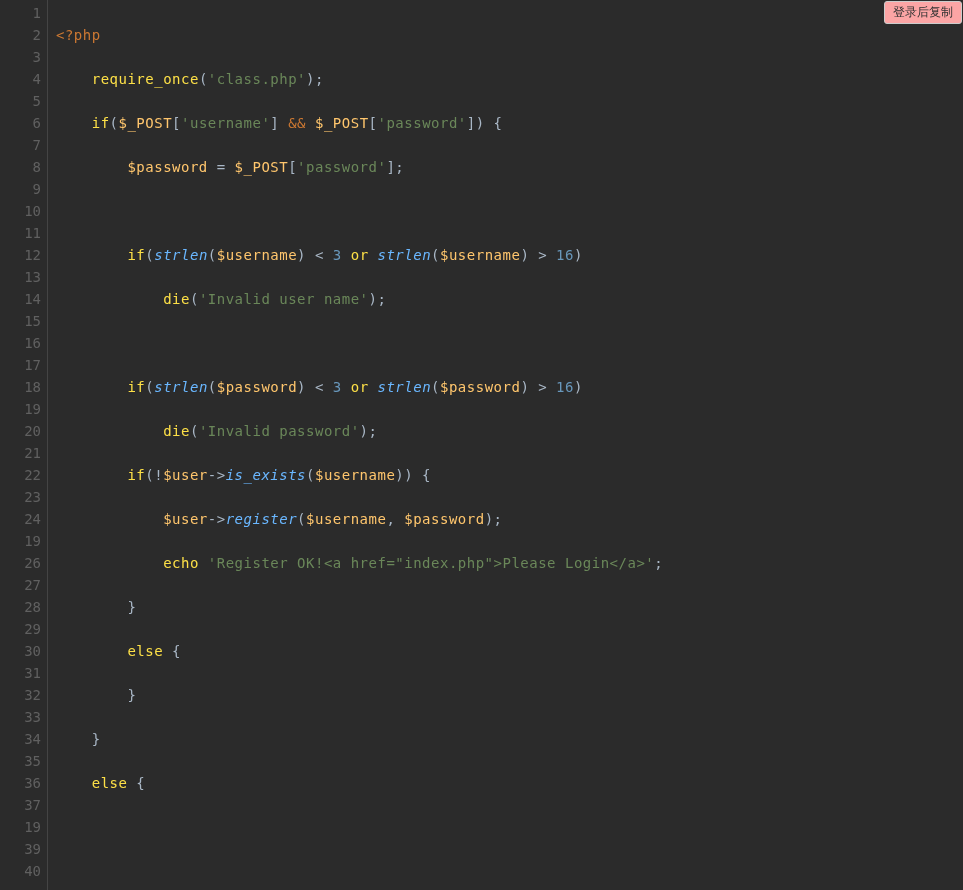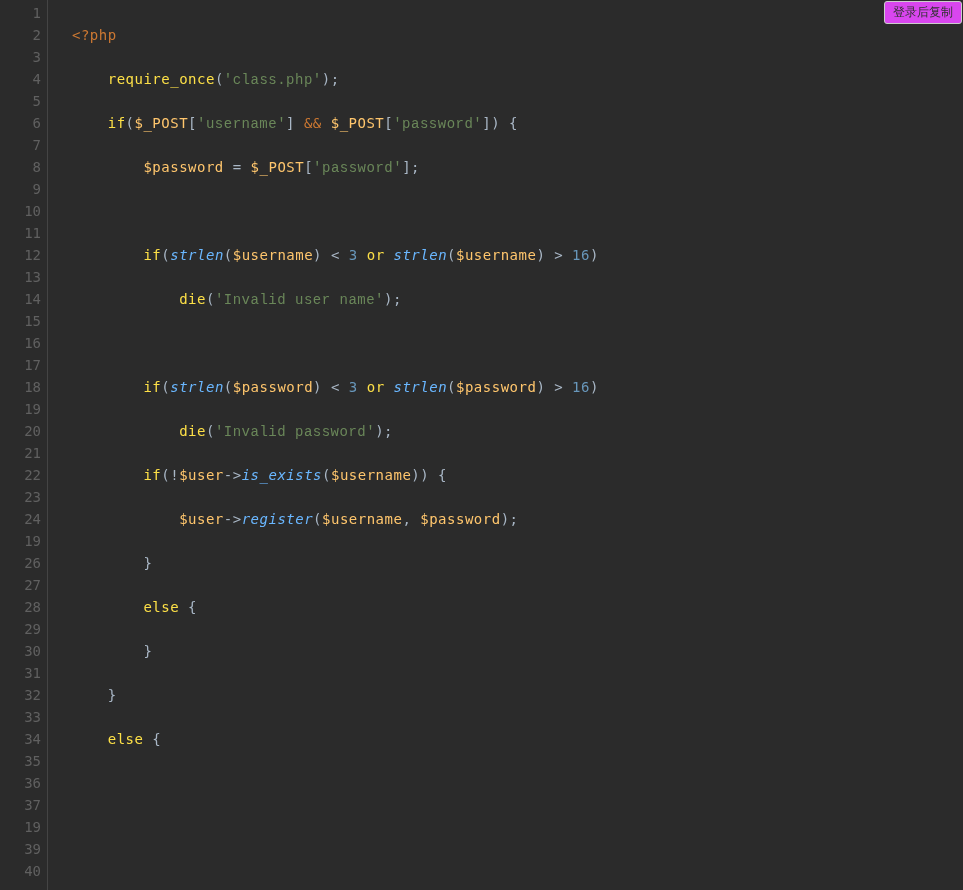--- a/index.html
+++ b/index.html
@@ -11,21 +11,21 @@
     color: #a9b7c6;
     width: 963px;
     height: 890px;
     overflow: hidden;
     position: relative;
   }
   .copy-btn {
     position: absolute;
     top: 1px;
     right: 1px;
-    background: #d946ef;
+    background: #fca5a5;
     border: 1px solid #ccc;
     border-radius: 3px;
     font-size: 12px;
     font-family: -apple-system, "PingFang SC", "Microsoft YaHei", sans-serif;
     color: #333;
     padding: 2px 8px;
     cursor: pointer;
     z-index: 10;
   }
   .editor {
@@ -42,29 +42,28 @@
     user-select: none;
     flex-shrink: 0;
   }
   .gutter div { height: 22px; }
   .code {
     flex: 1;
     padding: 2px 0 0 8px;
     white-space: pre;
     overflow: hidden;
     letter-spacing: 0.5px;
-    margin-left: 16px;
   }
   .line { height: 22px; }
   
   .s-php   { color: #cc7832; }      
   .s-kw    { color: #fde047; }      
   .s-var   { color: #ffc66d; }      
   .s-func  { color: #6ab7ff; font-style: italic; }      
-  .s-str   { color: #6a8759; font-family: Liberation Mono, monospace; }      
+  .s-str   { color: #6a8759; }      
   .s-num   { color: #6897bb; }      
   .s-op    { color: #cc7832; }      
   .s-punc  { color: #a9b7c6; }
 </style>
 </head>
 <body>
 
 <button class="copy-btn">登录后复制</button>
 
 <div class="editor">
@@ -117,20 +116,21 @@
 <div class="line">    <span class="s-kw">if</span><span class="s-punc">(</span><span class="s-var">$_POST</span><span class="s-punc">[</span><span class="s-str">'username'</span><span class="s-punc">] </span><span class="s-op">&amp;&amp;</span><span class="s-punc"> </span><span class="s-var">$_POST</span><span class="s-punc">[</span><span class="s-str">'password'</span><span class="s-punc">]) {</span></div>
 <div class="line">        <span class="s-var">$password</span><span class="s-punc"> = </span><span class="s-var">$_POST</span><span class="s-punc">[</span><span class="s-str">'password'</span><span class="s-punc">];</span></div>
 <div class="line"></div>
 <div class="line">        <span class="s-kw">if</span><span class="s-punc">(</span><span class="s-func">strlen</span><span class="s-punc">(</span><span class="s-var">$username</span><span class="s-punc">) &lt; </span><span class="s-num">3</span><span class="s-punc"> </span><span class="s-kw">or</span><span class="s-punc"> </span><span class="s-func">strlen</span><span class="s-punc">(</span><span class="s-var">$username</span><span class="s-punc">) &gt; </span><span class="s-num">16</span><span class="s-punc">)</span></div>
 <div class="line">            <span class="s-kw">die</span><span class="s-punc">(</span><span class="s-str">'Invalid user name'</span><span class="s-punc">);</span></div>
 <div class="line"></div>
 <div class="line">        <span class="s-kw">if</span><span class="s-punc">(</span><span class="s-func">strlen</span><span class="s-punc">(</span><span class="s-var">$password</span><span class="s-punc">) &lt; </span><span class="s-num">3</span><span class="s-punc"> </span><span class="s-kw">or</span><span class="s-punc"> </span><span class="s-func">strlen</span><span class="s-punc">(</span><span class="s-var">$password</span><span class="s-punc">) &gt; </span><span class="s-num">16</span><span class="s-punc">)</span></div>
 <div class="line">            <span class="s-kw">die</span><span class="s-punc">(</span><span class="s-str">'Invalid password'</span><span class="s-punc">);</span></div>
 <div class="line">        <span class="s-kw">if</span><span class="s-punc">(!</span><span class="s-var">$user</span><span class="s-punc">-&gt;</span><span class="s-func">is_exists</span><span class="s-punc">(</span><span class="s-var">$username</span><span class="s-punc">)) {</span></div>
 <div class="line">            <span class="s-var">$user</span><span class="s-punc">-&gt;</span><span class="s-func">register</span><span class="s-punc">(</span><span class="s-var">$username</span><span class="s-punc">, </span><span class="s-var">$password</span><span class="s-punc">);</span></div>
+<div class="line">            <span class="s-kw">echo</span><span class="s-punc"> </span><span class="s-str">'Register OK!&lt;a href="index.php"&gt;Please Login&lt;/a&gt;'</span><span class="s-punc">;</span></div>
 <div class="line">        <span class="s-punc">}</span></div>
 <div class="line">        <span class="s-kw">else</span><span class="s-punc"> {</span></div>
 <div class="line">        <span class="s-punc">}</span></div>
 <div class="line">    <span class="s-punc">}</span></div>
 <div class="line">    <span class="s-kw">else</span><span class="s-punc"> {</span></div>
 
 
 
 
 

